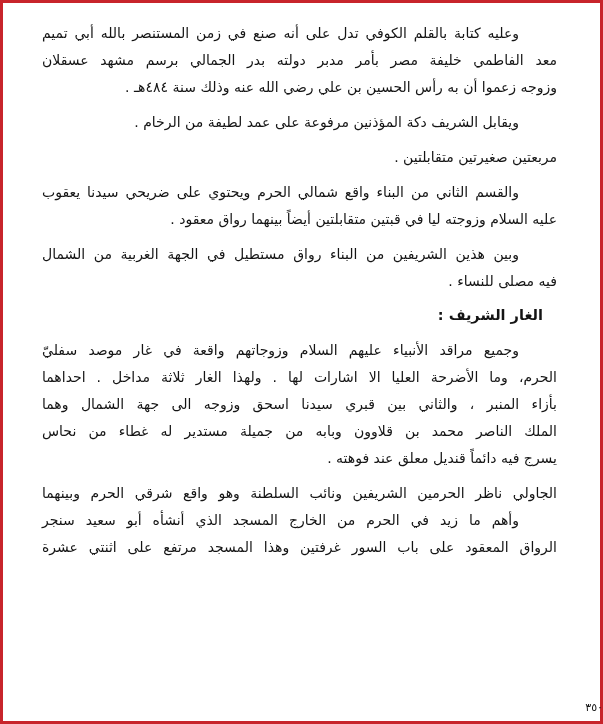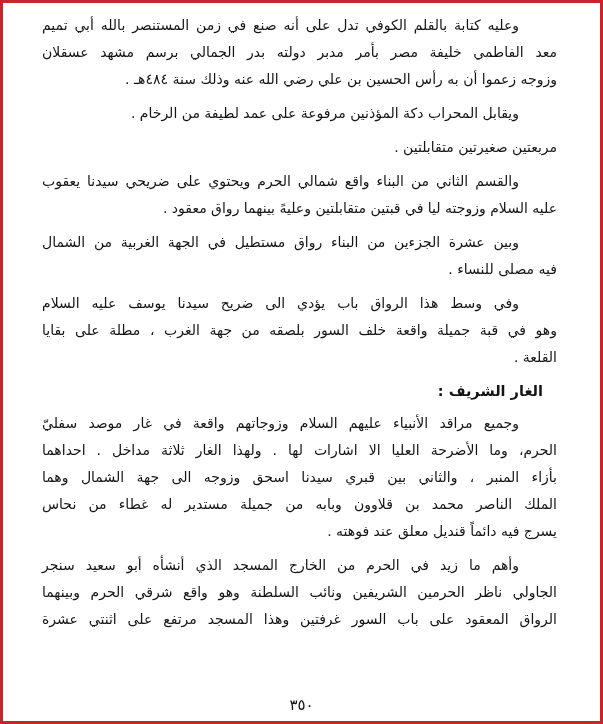--- a/index.html
+++ b/index.html
@@ -26,21 +26,21 @@
   .text-block {
     position: absolute;
     top: 12px;
     right: 46px;
     left: 42px;
     direction: rtl;
     font-size: 14px;
     line-height: 27px;
   }
   .paragraph {
-    margin: 0 0 7px 0;
+    margin: 8px 0 7px 0;
   }
   .heading {
     margin: 0 0 5px 0;
   }
   .line {
     text-align: justify;
     text-align-last: justify;
   }
   .line.first {
     padding-right: 38px;
@@ -53,66 +53,61 @@
     text-align-last: right;
     padding-right: 14px;
     font-weight: bold;
     font-size: 14.5px;
   }
   .page-number {
     position: absolute;
     bottom: 10px;
     left: 0;
     right: 0;
-    text-align: center;
-    font-size: 15px;
+    text-align: right;
+    font-size: 11px;
     letter-spacing: 1px;
     color: #111;
   }
 </style>
 </head>
 <body>
 
 <div class="page">
   <div class="frame" style="border-color: rgb(200, 36, 43);"></div>
   <main class="text-block" id="text-block">
       <div class="paragraph">
         <div class="line first">وعليه كتابة بالقلم الكوفي تدل على أنه صنع في زمن المستنصر بالله أبي تميم</div>
         <div class="line">معد الفاطمي خليفة مصر بأمر مدبر دولته بدر الجمالي برسم مشهد عسقلان</div>
         <div class="line last">وزوجه زعموا أن به رأس الحسين بن علي رضي الله عنه وذلك سنة ٤٨٤هـ .</div>
       </div>
       <div class="paragraph">
-        <div class="line first last">ويقابل المحراب دكة المؤذنين مرفوعة على عمد لطيفة من الرخام .</div>
+        <div class="line first last">ويقابل الشريف دكة المؤذنين مرفوعة على عمد لطيفة من الرخام .</div>
       </div>
       <div class="paragraph">
         <div class="line last">مربعتين صغيرتين متقابلتين .</div>
       </div>
       <div class="paragraph">
         <div class="line first">والقسم الثاني من البناء واقع شمالي الحرم ويحتوي على ضريحي سيدنا يعقوب</div>
-        <div class="line last">عليه السلام وزوجته ليا في قبتين متقابلتين وعليهً بينهما رواق معقود .</div>
+        <div class="line last">عليه السلام وزوجته ليا في قبتين متقابلتين أيضاً بينهما رواق معقود .</div>
       </div>
       <div class="paragraph">
-        <div class="line first">وبين عشرة الجزءين من البناء رواق مستطيل في الجهة الغربية من الشمال</div>
+        <div class="line first">وبين هذين الشريفين من البناء رواق مستطيل في الجهة الغربية من الشمال</div>
         <div class="line last">فيه مصلى للنساء .</div>
-      </div>
-      <div class="paragraph">
-        <div class="line first">وفي وسط هذا الرواق باب يؤدي الى ضريح سيدنا يوسف عليه السلام</div>
-        <div class="line">وهو في قبة جميلة واقعة خلف السور بلصقه من جهة الغرب ، مطلة على بقايا</div>
-        <div class="line last">القلعة .</div>
       </div>
       <div class="heading">
         <div class="line first last">الغار الشريف :</div>
       </div>
       <div class="paragraph">
         <div class="line first">وجميع مراقد الأنبياء عليهم السلام وزوجاتهم واقعة في غار موصد سفليّ</div>
         <div class="line">الحرم، وما الأضرحة العليا الا اشارات لها . ولهذا الغار ثلاثة مداخل . احداهما</div>
         <div class="line">بأزاء المنبر ، والثاني بين قبري سيدنا اسحق وزوجه الى جهة الشمال وهما</div>
         <div class="line">الملك الناصر محمد بن قلاوون وبابه من جميلة مستدير له غطاء من نحاس</div>
         <div class="line last">يسرج فيه دائماً قنديل معلق عند فوهته .</div>
       </div>
       <div class="paragraph">
+        <div class="line">الجاولي ناظر الحرمين الشريفين ونائب السلطنة وهو واقع شرقي الحرم وبينهما</div>
         <div class="line first">وأهم ما زيد في الحرم من الخارج المسجد الذي أنشأه أبو سعيد سنجر</div>
-        <div class="line">الجاولي ناظر الحرمين الشريفين ونائب السلطنة وهو واقع شرقي الحرم وبينهما</div>
         <div class="line">الرواق المعقود على باب السور غرفتين وهذا المسجد مرتفع على اثنتي عشرة</div>
       </div>
     </main>
   <div class="page-number">٣٥٠</div>
 </div>
 
 </body></html>

